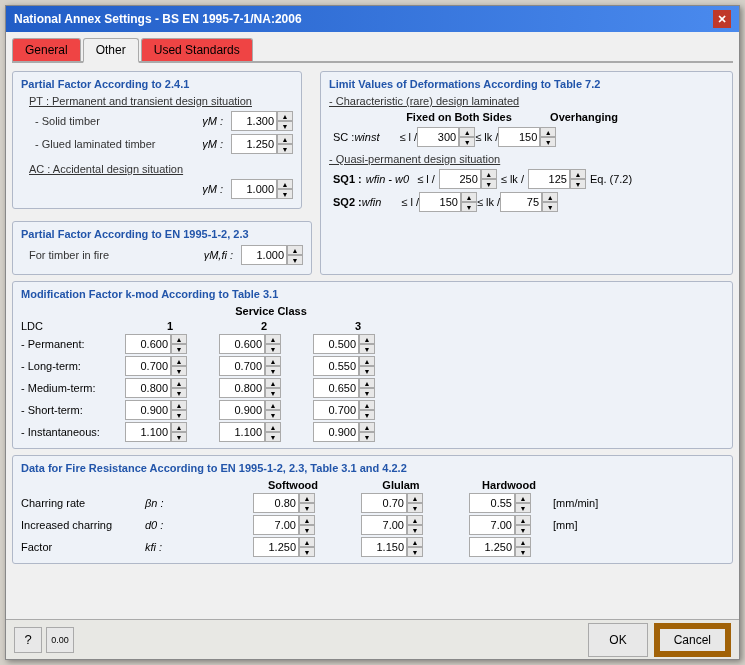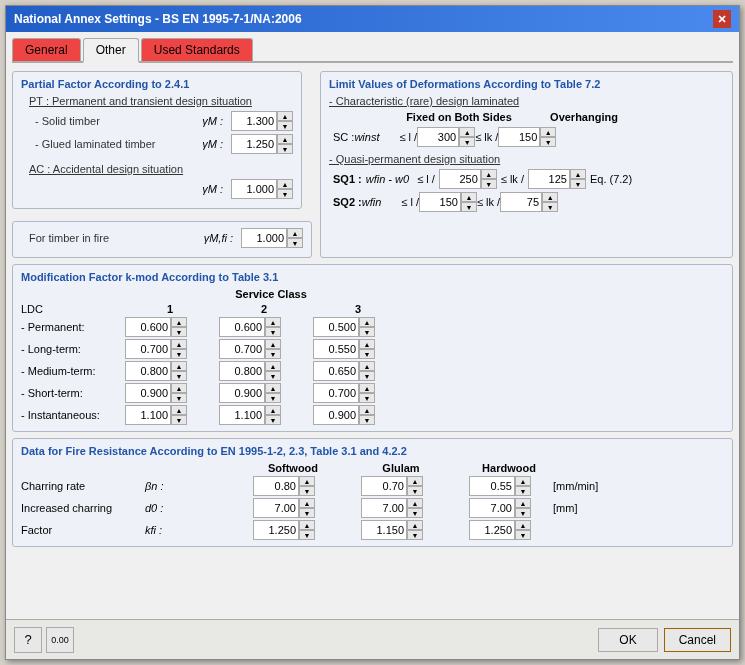--- a/index.html
+++ b/index.html
@@ -212,21 +212,21 @@
     }
     .ok-btn {
       background: #e8e8e8;
       border: 1px solid #aaa;
       padding: 4px 20px;
       cursor: pointer;
       font-size: 12px;
     }
     .cancel-btn {
       background: #e8e8e8;
-      border: 1px solid #a16207;
+      border: 6px solid #a16207;
       padding: 4px 14px;
       cursor: pointer;
       font-size: 12px;
     }
     .partial-fire-panel {
       margin-top: 6px;
     }
   </style>
 </head>
 <body>
@@ -285,20 +285,21 @@
                 <input class="spin-input" type="text" value="1.000" style="">
                 <div class="spin-buttons">
                   <button class="spin-btn">▲</button>
                   <button class="spin-btn">▼</button>
                 </div>
               </div>
             </div>
           </div>
 
           <div class="panel partial-fire-panel">
+            <div class="panel-title">Partial Factor According to EN 1995-1-2, 2.3</div>
             <div class="field-row indent">
               <span class="field-label">For timber in fire</span>
               <span style="margin-left:auto;margin-right:4px;font-style:italic;font-size:11px;">γM,fi :</span>
               <div class="spinner-wrap">
                 <input class="spin-input" type="text" value="1.000" style="">
                 <div class="spin-buttons">
                   <button class="spin-btn">▲</button>
                   <button class="spin-btn">▼</button>
                 </div>
               </div>

